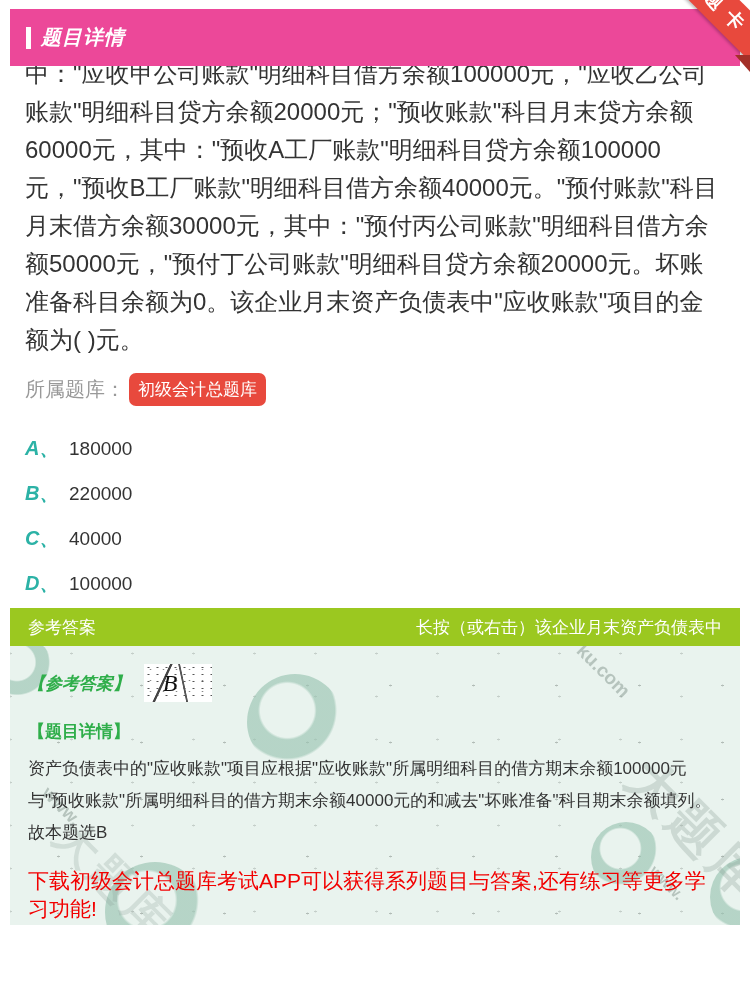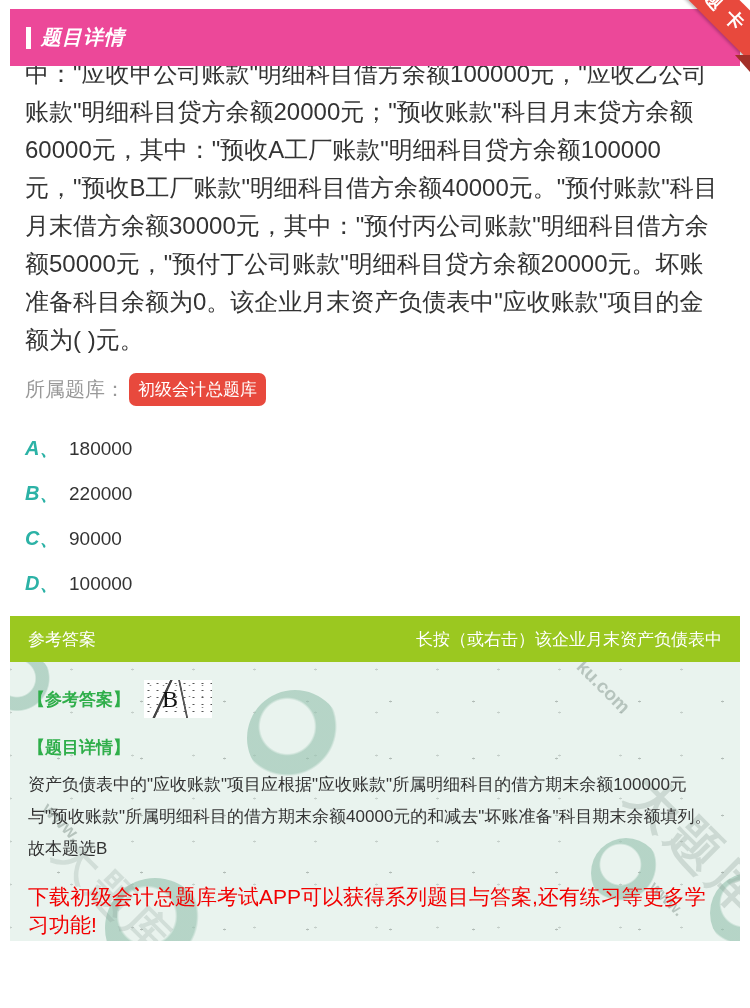--- a/index.html
+++ b/index.html
@@ -31,28 +31,28 @@
   .bank-badge { background:#e8493d; color:#fff; font-size:17px; padding:5px 9px; border-radius:7px;
     margin-left:4px; cursor:pointer; }
 
   
   .options { list-style:none; margin-top:20px; padding-left:25px; }
   .option { display:flex; align-items:center; height:45px; }
   .opt-letter { color:#2cb2a6; font-size:20px; font-weight:bold; font-style:italic; width:44px; }
   .opt-text { color:#333; font-size:19px; }
 
   
-  .ans-bar { margin:10px 10px 0; height:46px; background:#9bc820; display:flex; align-items:center;
+  .ans-bar { margin:2px 10px 0; height:38px; background:#9bc820; display:flex; align-items:center;
     justify-content:space-between; padding:0 18px; box-sizing:border-box; width:730px; }
   .ans-bar-title, .ans-bar-hint { color:#fff; font-size:17px; }
 
   .panel { position:relative; margin:0 10px; width:730px; height:279px; background:#e9f3ee;
     overflow:hidden; box-sizing:border-box; padding:18px 18px 0; }
   .panel-content { position:relative; z-index:2; }
-  .answer-row { display:flex; align-items:center; }
+  .answer-row { display:flex; align-items:center;font-style:italic; }
   .tag-green { color:#2fae4a; font-size:17px; font-weight:bold; }
   .captcha { width:68px; height:38px; background-color:#fff; margin-left:14px;
     display:flex; align-items:center; justify-content:center;
     background-image:
       linear-gradient(115deg, transparent 30%, #444 31%, #444 33%, transparent 34%),
       linear-gradient(78deg, transparent 55%, #555 56%, #555 57.5%, transparent 58.5%),
       radial-gradient(#555 0.8px, transparent 1.2px),
       radial-gradient(#888 0.7px, transparent 1.1px);
     background-size:100% 100%, 100% 100%, 9px 7px, 13px 11px; }
   .captcha-letter { font-family:"Liberation Serif","DejaVu Serif",serif; font-size:24px; color:#111;
@@ -107,21 +107,21 @@
     <li class="option">
       <span class="opt-letter">A、</span>
       <span class="opt-text">180000</span>
     </li>
     <li class="option">
       <span class="opt-letter">B、</span>
       <span class="opt-text">220000</span>
     </li>
     <li class="option">
       <span class="opt-letter">C、</span>
-      <span class="opt-text">90000</span>
+      <span class="opt-text">40000</span>
     </li>
     <li class="option">
       <span class="opt-letter">D、</span>
       <span class="opt-text">100000</span>
     </li>
   </ul>
 
   <div class="ans-bar">
     <span class="ans-bar-title">参考答案</span>
     <span class="ans-bar-hint">长按（或右击）该企业月末资产负债表中</span>

